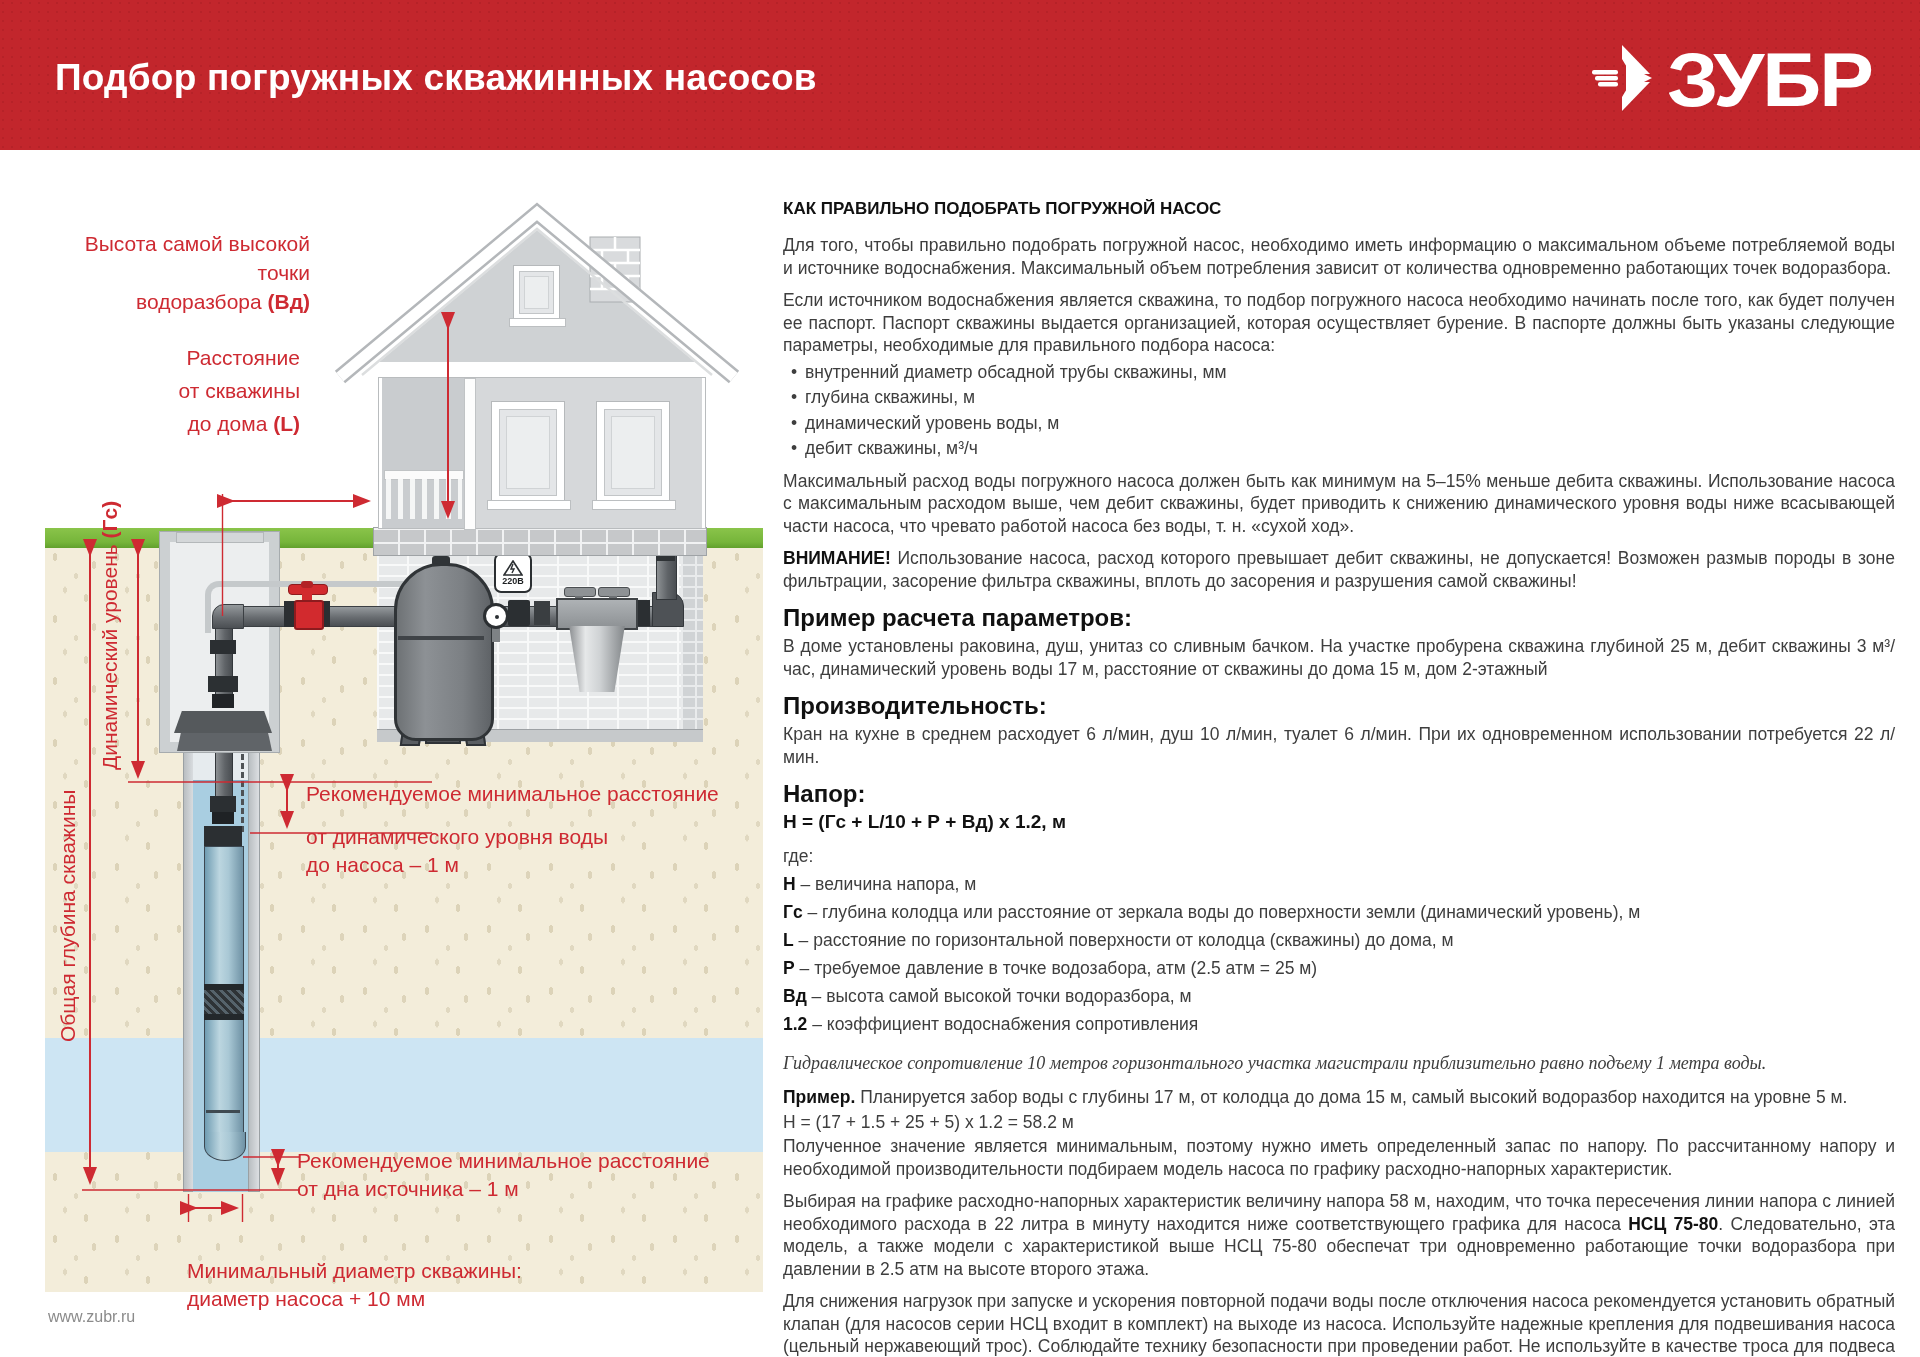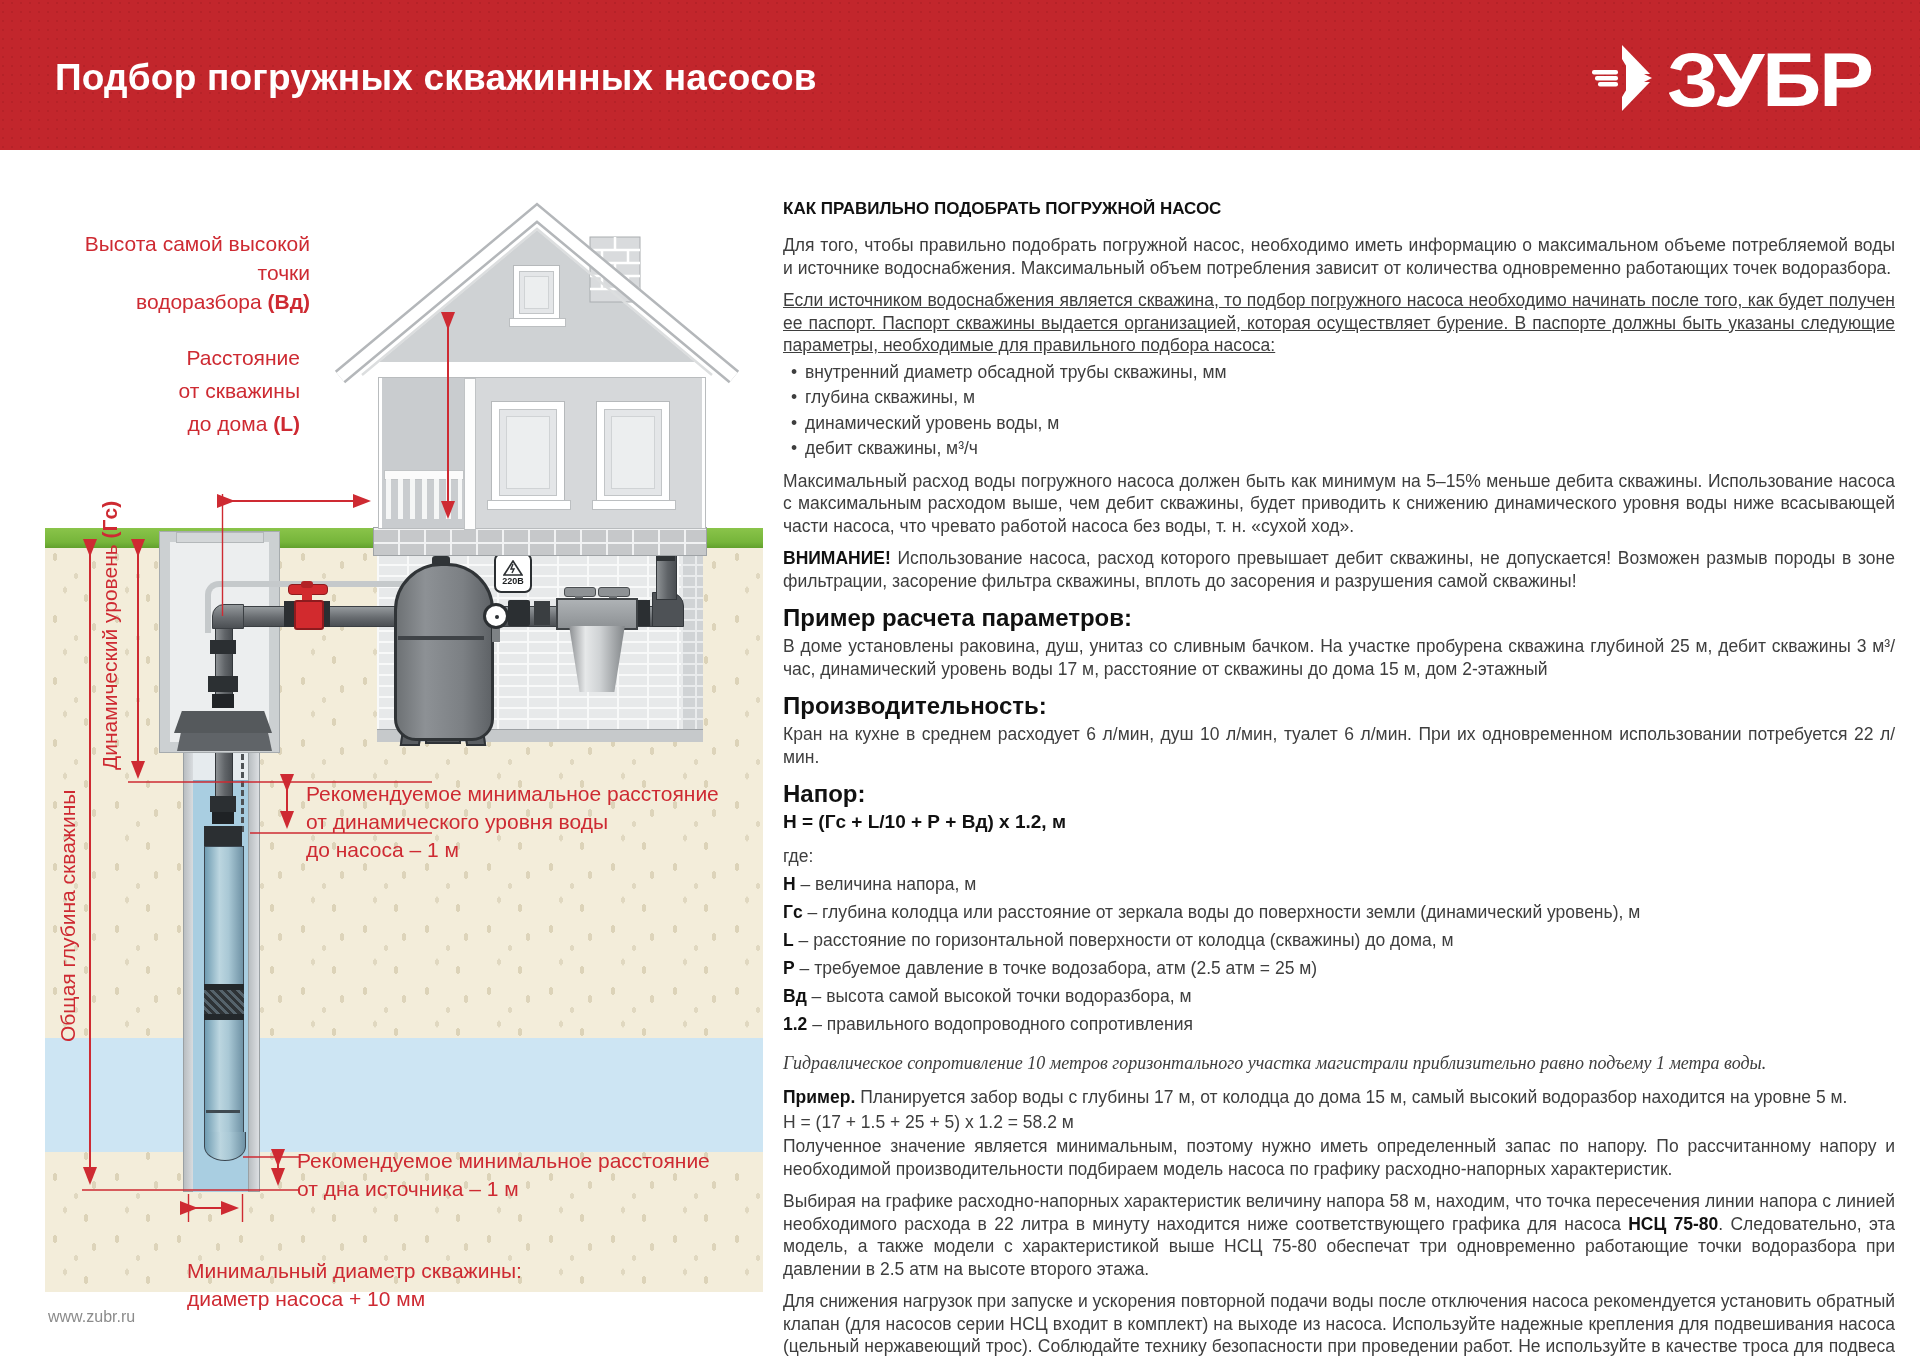--- a/index.html
+++ b/index.html
@@ -286,38 +286,38 @@
         <span style="display:block;"><span>до дома </span><b>(L)</b></span>
       </div>
       <div class="abs rlabel rot" style="left:96px;top:770px;">
         <span>Динамический уровень </span><b>(Гс)</b>
       </div>
       <div class="abs rlabel rot" style="left:54px;top:1042px;">
         <span>Общая глубина скважины</span>
       </div>
       <div class="abs rlabel" style="left:306px;top:780px;width:420px;">
         <span style="display:block;">Рекомендуемое минимальное расстояние</span>
-        <span style="display:block;">от динамического уровня воды</span>
+        <span style="display:block;margin-top:15px;">от динамического уровня воды</span>
         <span style="display:block;">до насоса – 1 м</span>
       </div>
       <div class="abs rlabel" style="left:297px;top:1147px;width:420px;">
         <span style="display:block;">Рекомендуемое минимальное расстояние</span>
         <span style="display:block;">от дна источника – 1 м</span>
       </div>
       <div class="abs rlabel" style="left:187px;top:1229px;width:420px;margin-top:28px;">
         <span style="display:block;">Минимальный диаметр скважины:</span>
         <span style="display:block;">диаметр насоса + 10 мм</span>
       </div>
     </div>
   </div>
 
   <div id="article" class="abs">
     <h1>КАК ПРАВИЛЬНО ПОДОБРАТЬ ПОГРУЖНОЙ НАСОС</h1>
     <p>Для того, чтобы правильно подобрать погружной насос, необходимо иметь информацию о максимальном объеме потребляемой воды и источнике водоснабжения. Максимальный объем потребления зависит от количества одновременно работающих точек водоразбора.</p>
-    <p style="margin-bottom:4px;text-decoration:underline;">Если источником водоснабжения является скважина, то подбор погружного насоса необходимо начинать после того, как будет получен ее паспорт. Паспорт скважины выдается организацией, которая осуществляет бурение. В паспорте должны быть указаны следующие параметры, необходимые для правильного подбора насоса:</p>
+    <p style="margin-bottom:4px;">Если источником водоснабжения является скважина, то подбор погружного насоса необходимо начинать после того, как будет получен ее паспорт. Паспорт скважины выдается организацией, которая осуществляет бурение. В паспорте должны быть указаны следующие параметры, необходимые для правильного подбора насоса:</p>
     <ul>
       <li>внутренний диаметр обсадной трубы скважины, мм</li>
       <li>глубина скважины, м</li>
       <li>динамический уровень воды, м</li>
       <li>дебит скважины, м³/ч</li>
     </ul>
     <p>Максимальный расход воды погружного насоса должен быть как минимум на 5–15% меньше дебита скважины. Использование насоса с максимальным расходом выше, чем дебит скважины, будет приводить к снижению динамического уровня воды ниже всасывающей части насоса, что чревато работой насоса без воды, т. н. «сухой ход».</p>
     <p><b style="color:#111;">ВНИМАНИЕ!</b><span> Использование насоса, расход которого превышает дебит скважины, не допускается! Возможен размыв породы в зоне фильтрации, засорение фильтра скважины, вплоть до засорения и разрушения самой скважины!</span></p>
 
     <h2>Пример расчета параметров:</h2>
@@ -327,21 +327,21 @@
     <p>Кран на кухне в среднем расходует 6 л/мин, душ 10 л/мин, туалет 6 л/мин. При их одновременном использовании потребуется 22 л/мин.</p>
 
     <h2>Напор:</h2>
     <div class="formula">Н = (Гс + L/10 + Р + Вд) х 1.2, м</div>
     <div class="def-row">где:</div>
     <div class="def-row"><b style="color:#111;">Н</b><span> – величина напора, м</span></div>
     <div class="def-row"><b style="color:#111;">Гс</b><span> – глубина колодца или расстояние от зеркала воды до поверхности земли (динамический уровень), м</span></div>
     <div class="def-row"><b style="color:#111;">L</b><span> – расстояние по горизонтальной поверхности от колодца (скважины) до дома, м</span></div>
     <div class="def-row"><b style="color:#111;">Р</b><span> – требуемое давление в точке водозабора, атм (2.5 атм = 25 м)</span></div>
     <div class="def-row"><b style="color:#111;">Вд</b><span> – высота самой высокой точки водоразбора, м</span></div>
-    <div class="def-row"><b style="color:#111;">1.2</b><span> – правильного водопроводного сопротивления</span></div>
+    <div class="def-row"><b style="color:#111;">1.2</b><span> – коэффициент водоснабжения сопротивления</span></div>
 
     <p class="note-italic">Гидравлическое сопротивление 10 метров горизонтального участка магистрали приблизительно равно подъему 1 метра воды.</p>
 
     <p style="margin-bottom:2px;"><b style="color:#111;">Пример.</b><span> Планируется забор воды с глубины 17 м, от колодца до дома 15 м, самый высокий водоразбор находится на уровне 5 м.</span></p>
     <p style="margin-bottom:2px;text-align:left;">Н = (17 + 1.5 + 25 + 5) х 1.2 = 58.2 м</p>
     <p>Полученное значение является минимальным, поэтому нужно иметь определенный запас по напору. По рассчитанному напору и необходимой производительности подбираем модель насоса по графику расходно-напорных характеристик.</p>
 
     <p><span>Выбирая на графике расходно-напорных характеристик величину напора 58 м, находим, что точка пересечения линии напора с линией необходимого расхода в 22 литра в минуту находится ниже соответствующего графика для насоса </span><b style="color:#111;">НСЦ 75-80</b><span>. Следовательно, эта модель, а также модели с характеристикой выше НСЦ 75-80 обеспечат три одновременно работающие точки водоразбора при давлении в 2.5 атм на высоте второго этажа.</span></p>
 
     <p>Для снижения нагрузок при запуске и ускорения повторной подачи воды после отключения насоса рекомендуется установить обратный клапан (для насосов серии НСЦ входит в комплект) на выходе из насоса. Используйте надежные крепления для подвешивания насоса (цельный нержавеющий трос). Соблюдайте технику безопасности при проведении работ. Не используйте в качестве троса для подвеса кабель питания! Не опускайте насос ниже допустимого расстояния от зеркала воды!</p>

